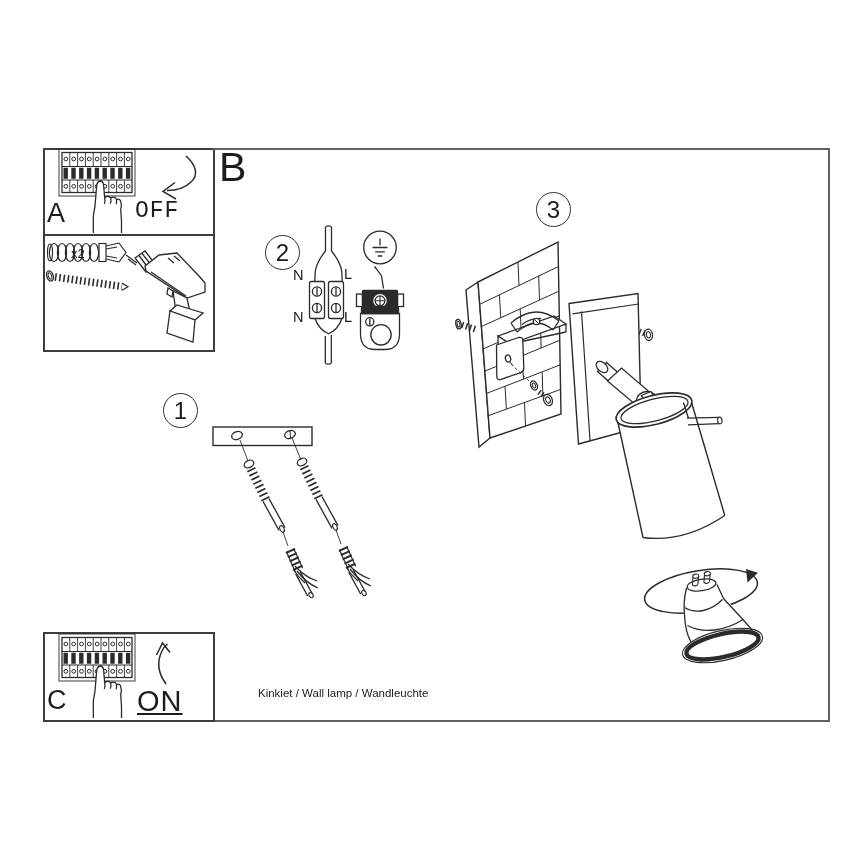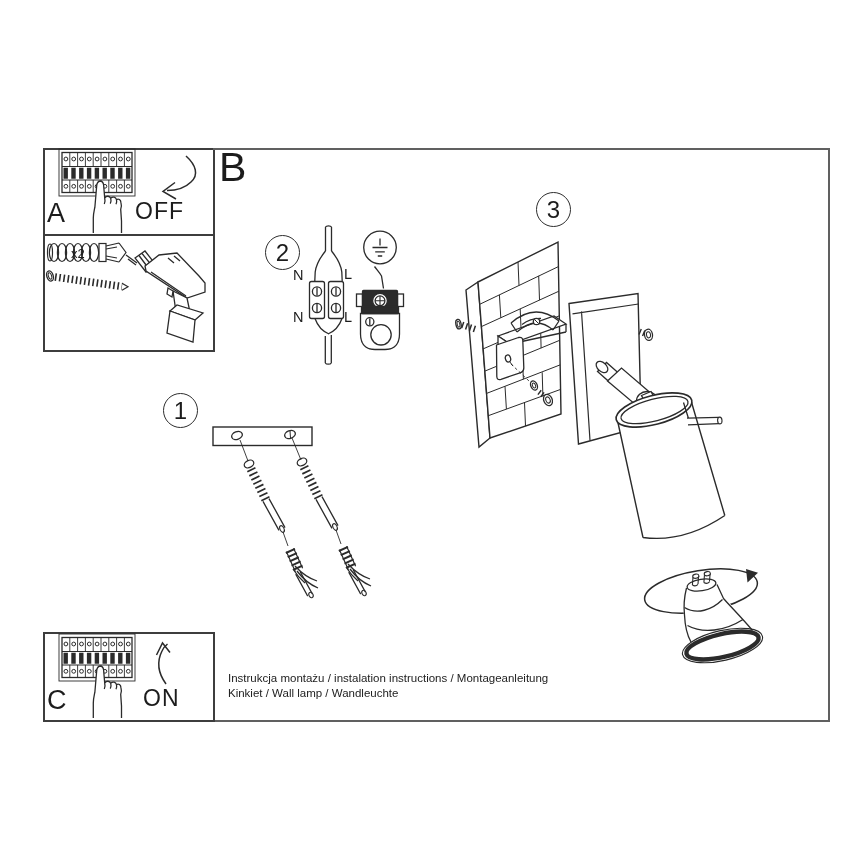--- a/index.html
+++ b/index.html
@@ -7,39 +7,39 @@
   .page { position:relative; width:868px; height:868px; background:#ffffff;
           font-family:"Liberation Sans", sans-serif; color:#1f1f1f; overflow:hidden; }
   .box { position:absolute; background:transparent; }
   .box-a     { left:43px;  top:148px; width:172px; height:88px;  border:2px solid #3d3d3d; }
   .box-tools { left:43px;  top:234px; width:172px; height:118px; border:2px solid #3d3d3d; }
   .box-main  { left:213px; top:148px; width:617px; height:574px; border:2px solid #606060; border-left:none; }
   .box-c     { left:43px;  top:632px; width:172px; height:90px;  border:2px solid #3d3d3d; }
   .art { position:absolute; left:0; top:0; pointer-events:none; }
   .lbl { position:absolute; line-height:1; white-space:nowrap; color:#1c1c1c; }
   .label-a   { left:47px;  top:200px; font-size:27px; }
-  .label-off { left:135px; top:200px; font-size:23px; letter-spacing:1px; }
+  .label-off { left:135px; top:200px; font-size:23px; letter-spacing:1px;font-family:Liberation Mono, monospace; }
   .label-x2  { left:71px;  top:247px; font-size:13px; }
   .label-b   { left:219px; top:147px; font-size:41px; }
   .label-c   { left:47px;  top:687px; font-size:27px; }
-  .label-on  { left:143px; top:687px; font-size:23px; letter-spacing:1px; }
+  .label-on  { left:137px; top:687px; font-size:29px; letter-spacing:1px;text-decoration:underline; }
   .wire-lbl  { font-size:14.5px; }
   .n-in  { left:293px;   top:268px; }
   .l-in  { left:344px;   top:267px; }
   .n-out { left:293px;   top:310px; }
   .l-out { left:344px;   top:310px; }
   .badge { position:absolute; border:1.6px solid #2e2e2e; border-radius:50%;
            display:flex; align-items:center; justify-content:center;
            font-size:24px; color:#1c1c1c; background:#fff; }
   .badge-1 { left:163px; top:393px; width:35px; height:35px; }
   .badge-2 { left:265px; top:235px; width:35px; height:35px; }
   .badge-3 { left:536px; top:192px; width:35px; height:35px; }
   .footer { position:absolute; left:228px; font-size:11.5px; color:#222; }
   .footer-1 { top:672px; }
-  .footer-2 { top:687px; }
+  .footer-2 { top:687px;margin-left:30px; }
 </style>
 </head>
 <body>
 
 <div class="page">
 
   <div class="box box-a"></div>
   <div class="box box-tools"></div>
   <div class="box box-main"></div>
   <div class="box box-c"></div>
@@ -289,15 +289,14 @@
   </div>
   <div class="badge badge-3">
     <span>3</span>
   </div>
 
   <span class="lbl wire-lbl n-in">N</span>
   <span class="lbl wire-lbl l-in">L</span>
   <span class="lbl wire-lbl n-out">N</span>
   <span class="lbl wire-lbl l-out">L</span>
 
-  <div class="footer footer-1">Instrukcja montażu / instalation instructions / Montageanleitung</div>
   <div class="footer footer-2">Kinkiet / Wall lamp / Wandleuchte</div>
 </div>
 
 </body></html>

